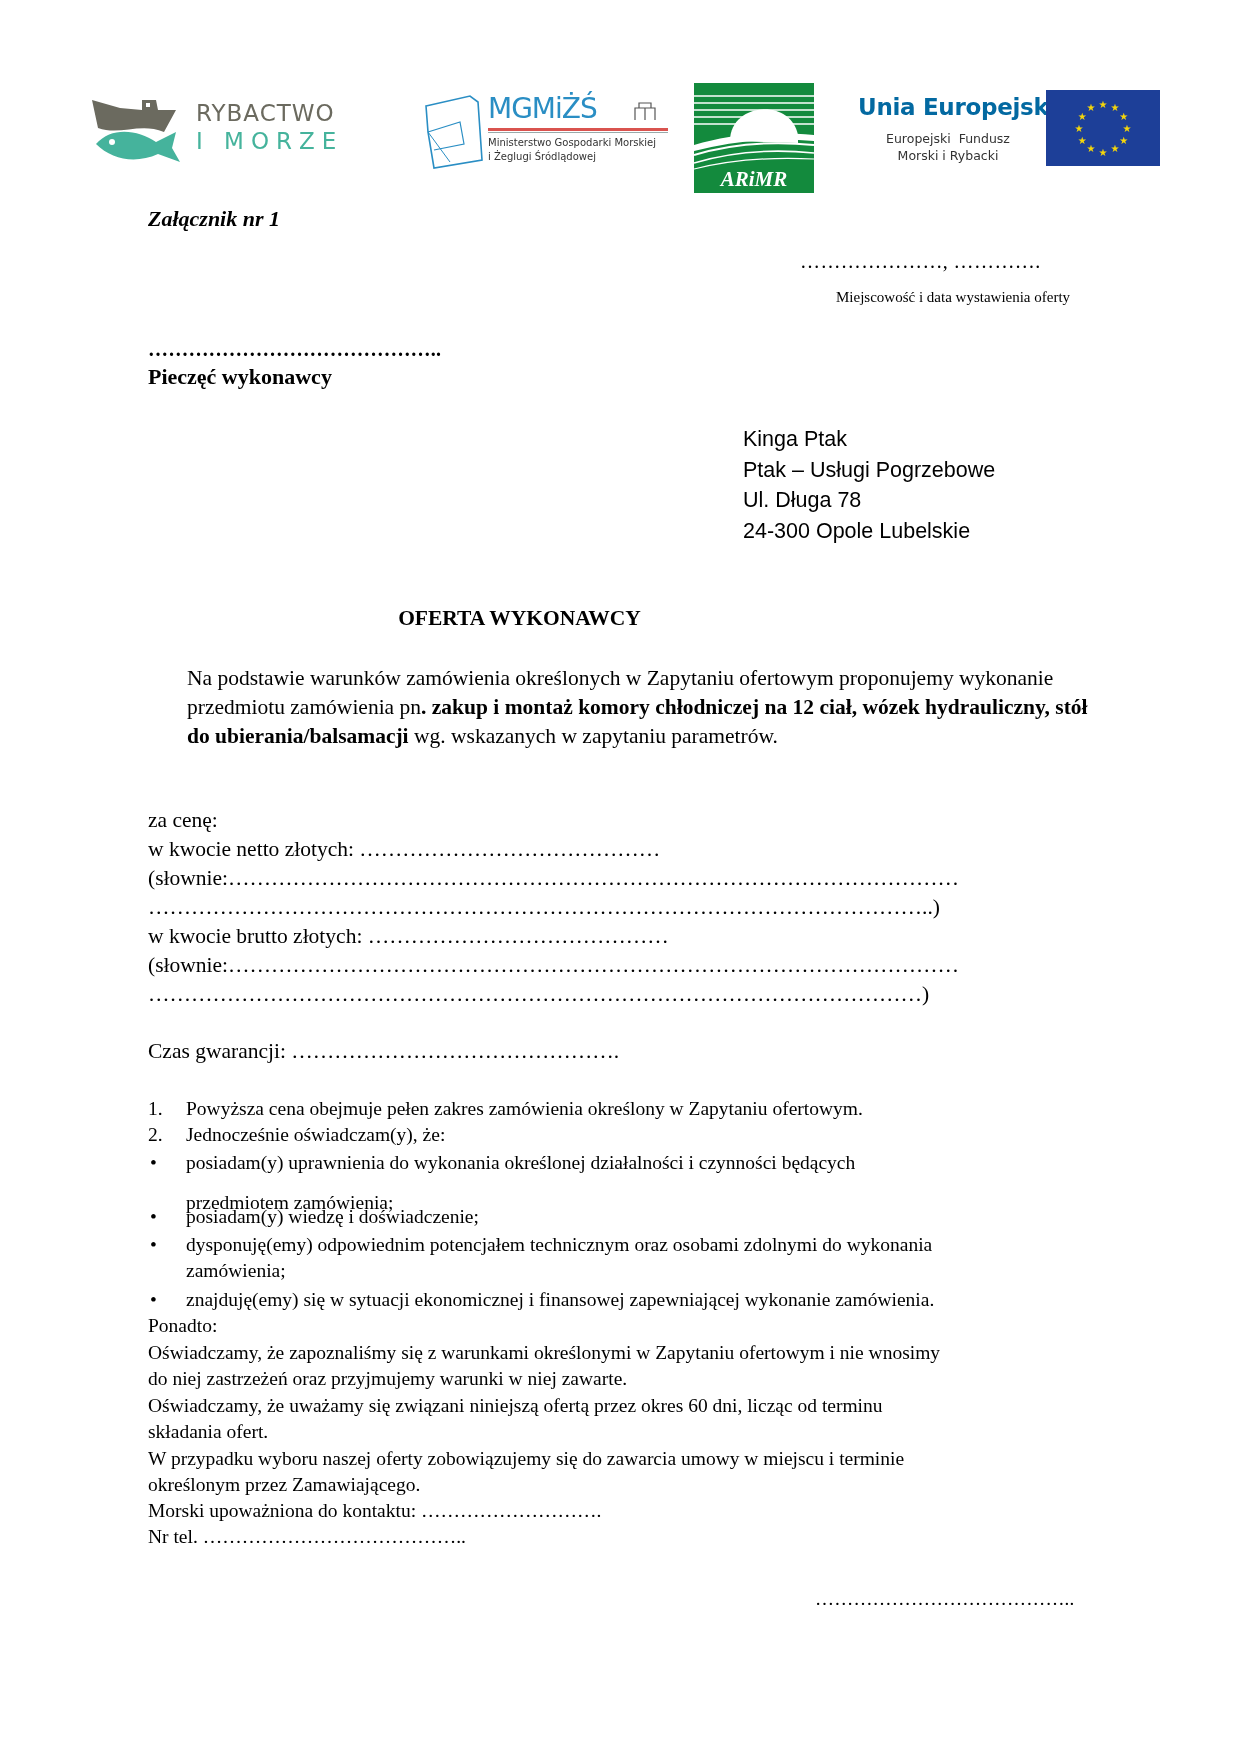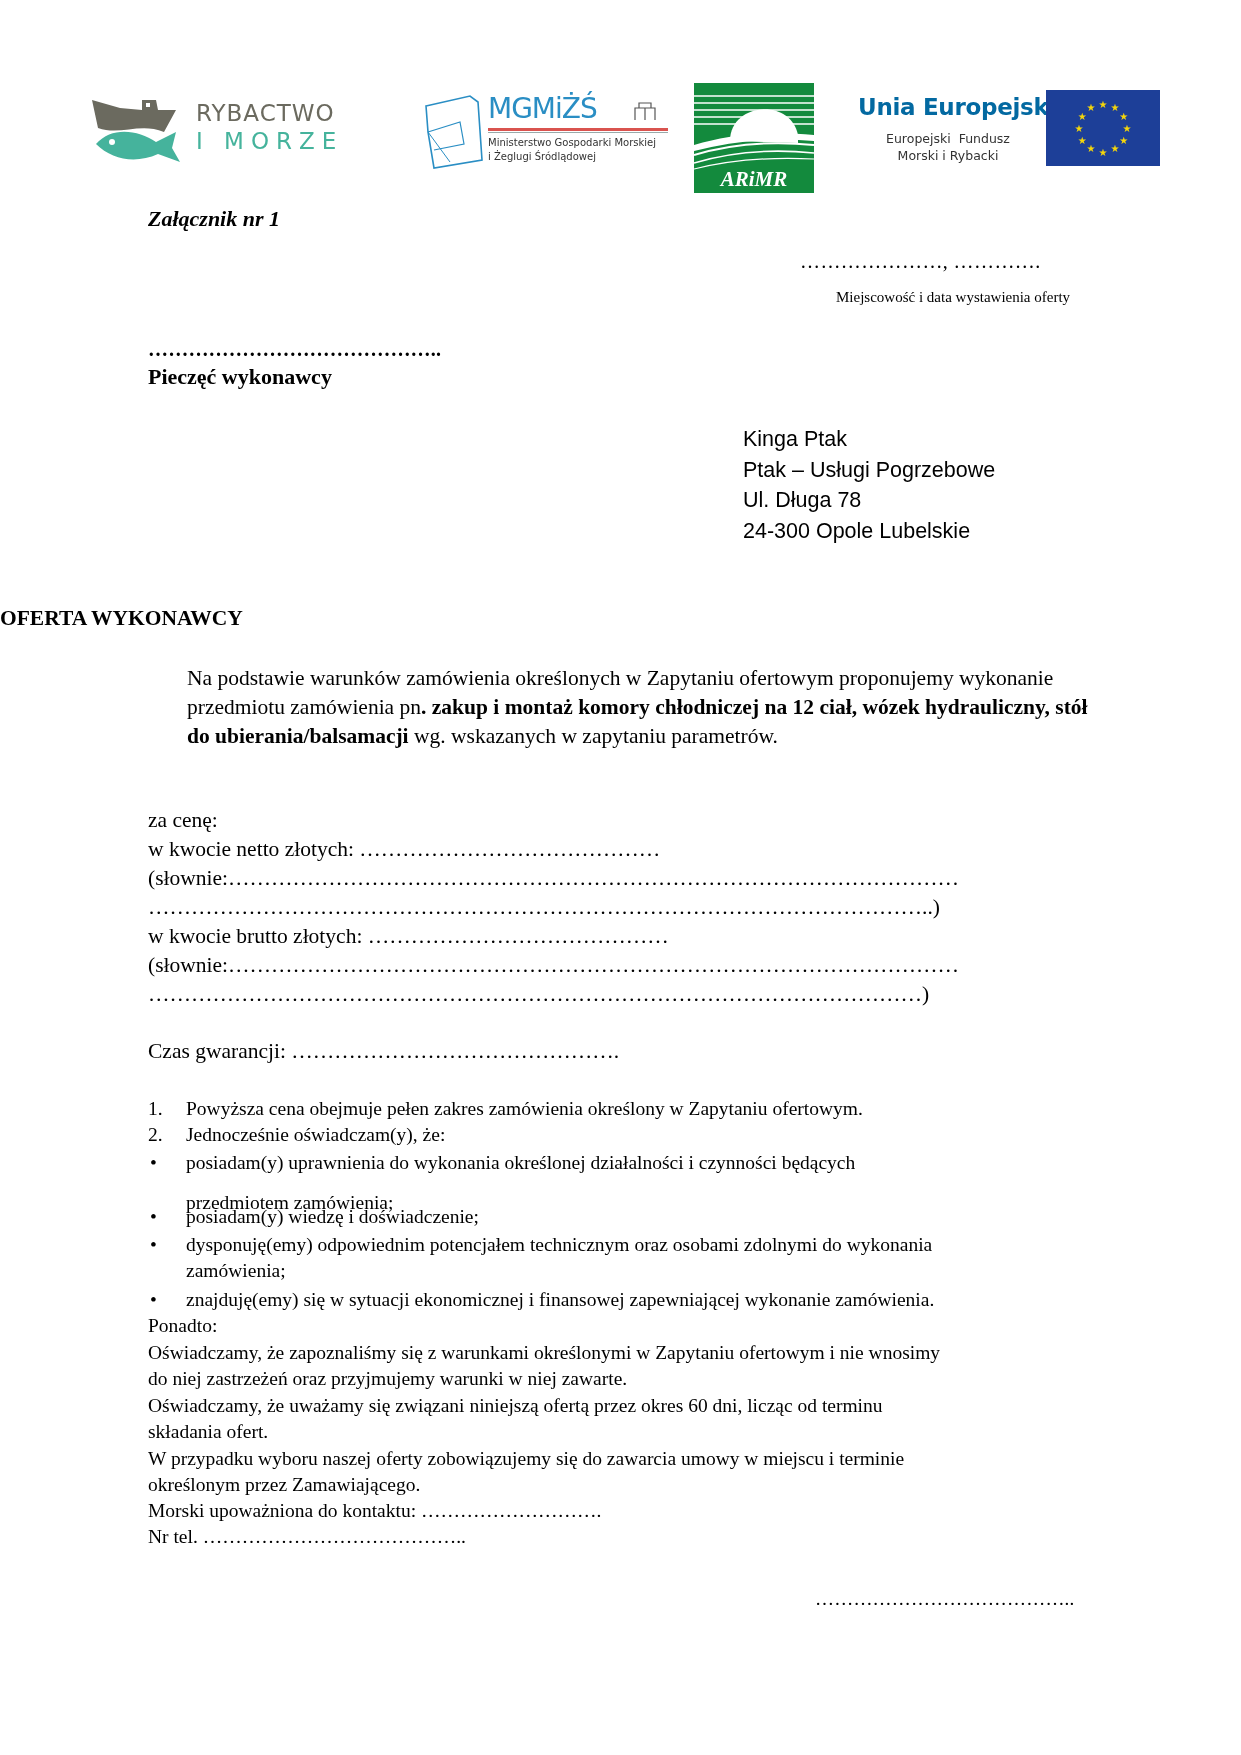--- a/index.html
+++ b/index.html
@@ -21,21 +21,21 @@
   .mgm-word { font-family:"DejaVu Sans", sans-serif; font-size:28px; color:#2a8ec4; position:absolute; left:68px; top:0px; letter-spacing:-1px; }
   .mgm-sub { font-family:"DejaVu Sans", sans-serif; font-size:10px; color:#333; position:absolute; left:68px; line-height:13px; }
 
   #attachment-label { left:148px; top:206px; font-style:italic; font-size:22px;font-weight:bold; }
   #date-dots { left:800px; top:250px; font-size:20px; letter-spacing:0.4px; }
   #date-caption { left:836px; top:289px; font-size:15px; }
   #stamp-dots { left:148px; top:338px; font-size:20px; font-weight:bold; letter-spacing:0.2px; }
   #stamp-label { left:148px; top:364px; font-size:22px; font-weight:bold; }
 
   #address { left:743px; top:424px; font-family:"Liberation Sans", "DejaVu Sans", sans-serif; font-size:21.5px; line-height:30.5px; }
-  #doc-title { left:0; width:1039px; top:606px; font-size:21.5px; font-weight:bold;font-family:Liberation Serif, serif; }
+  #doc-title { left:0; width:1039px; text-align:center; top:606px; font-size:21.5px; font-weight:bold;font-family:Liberation Serif, serif; }
 
   #intro { left:148px; top:664px; width:920px; font-size:21.5px; line-height:29px; white-space:normal;margin-left:39px; }
   #intro b { font-weight:bold; }
 
   .line { left:148px; font-size:21.5px; }
   .li-num { left:148px; font-size:19.5px; }
   .li-text { left:186px; font-size:19.5px; }
   .bullet { left:150px; font-size:19.5px; }
   .para { left:148px; font-size:19.5px; }
 

